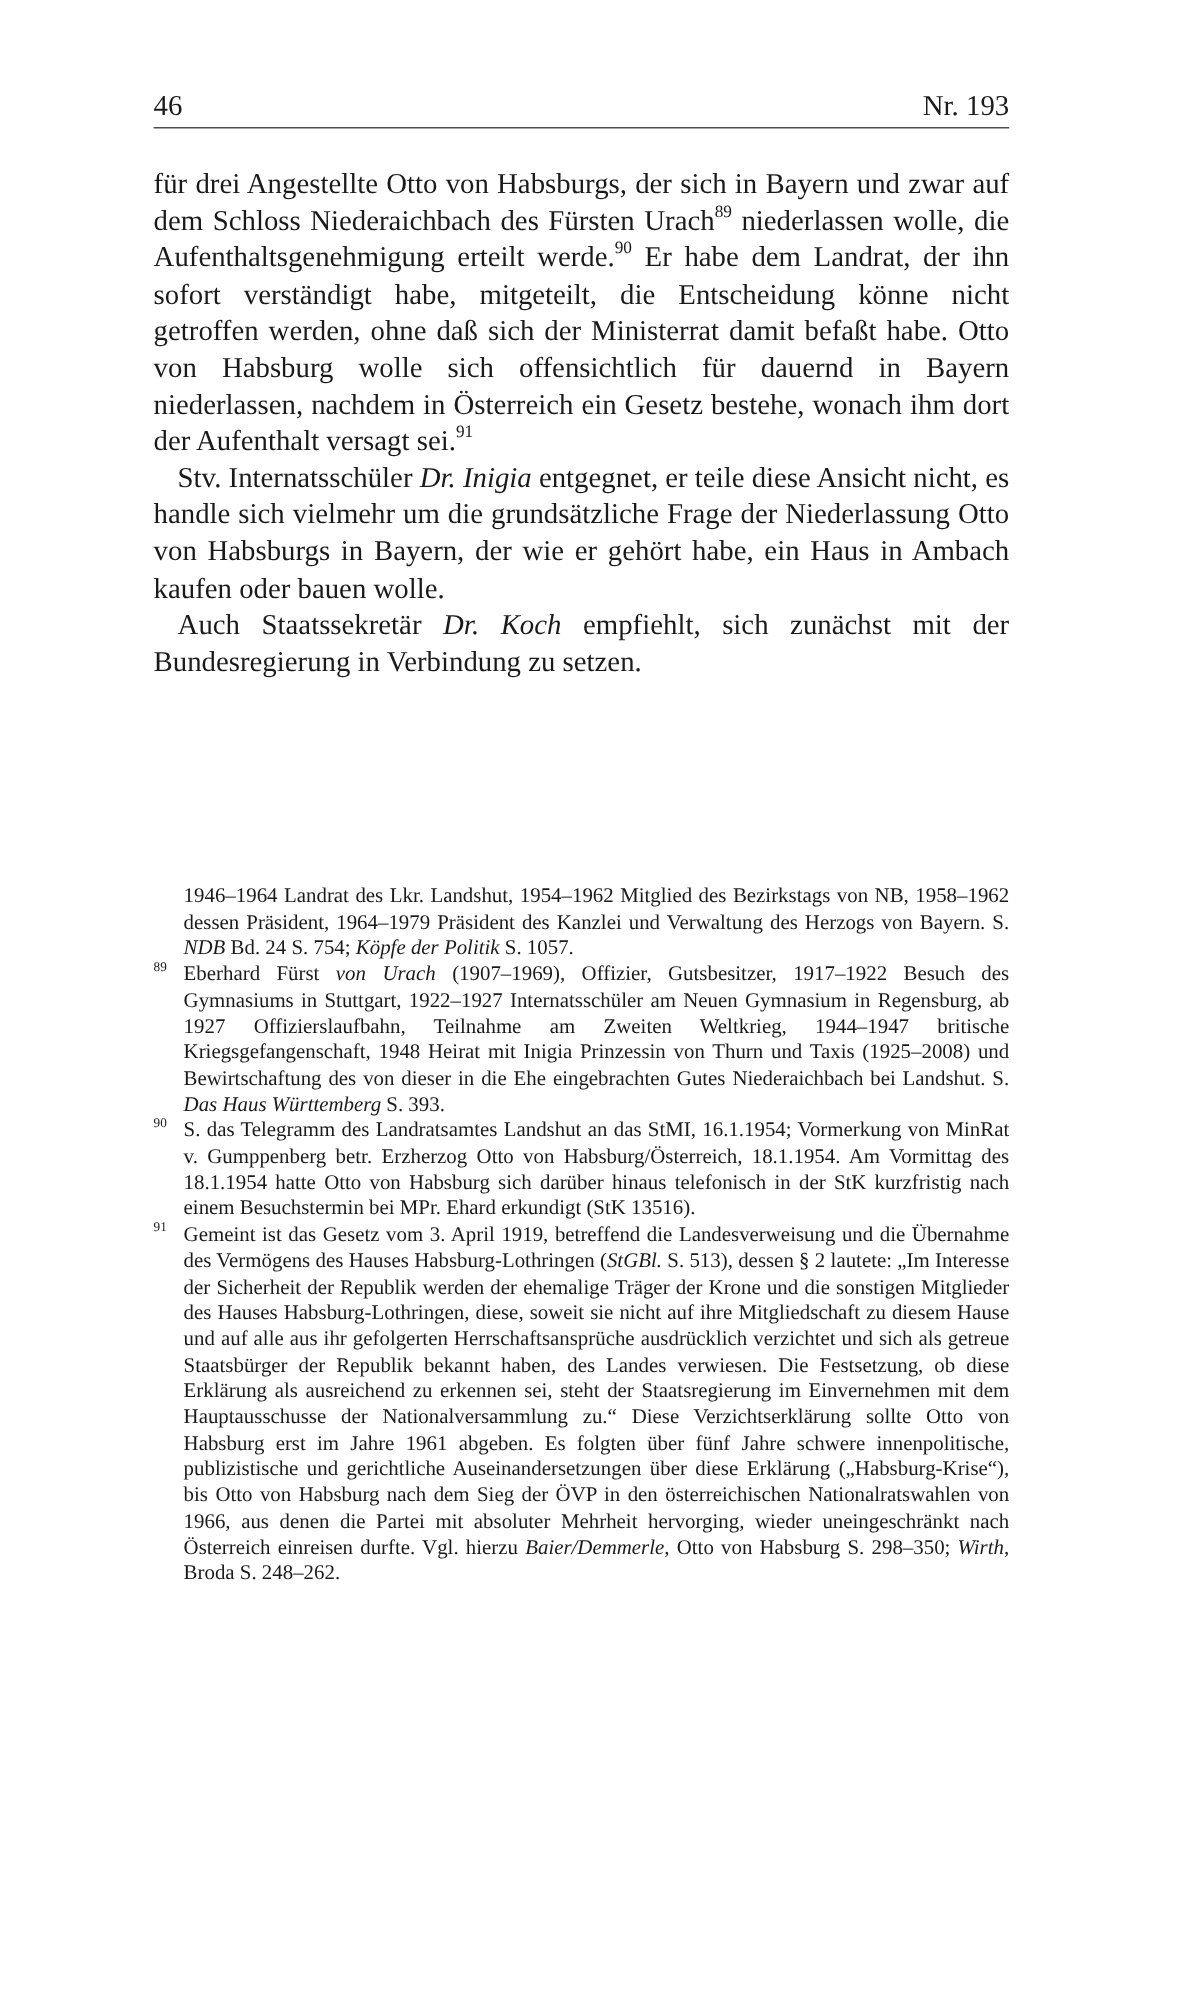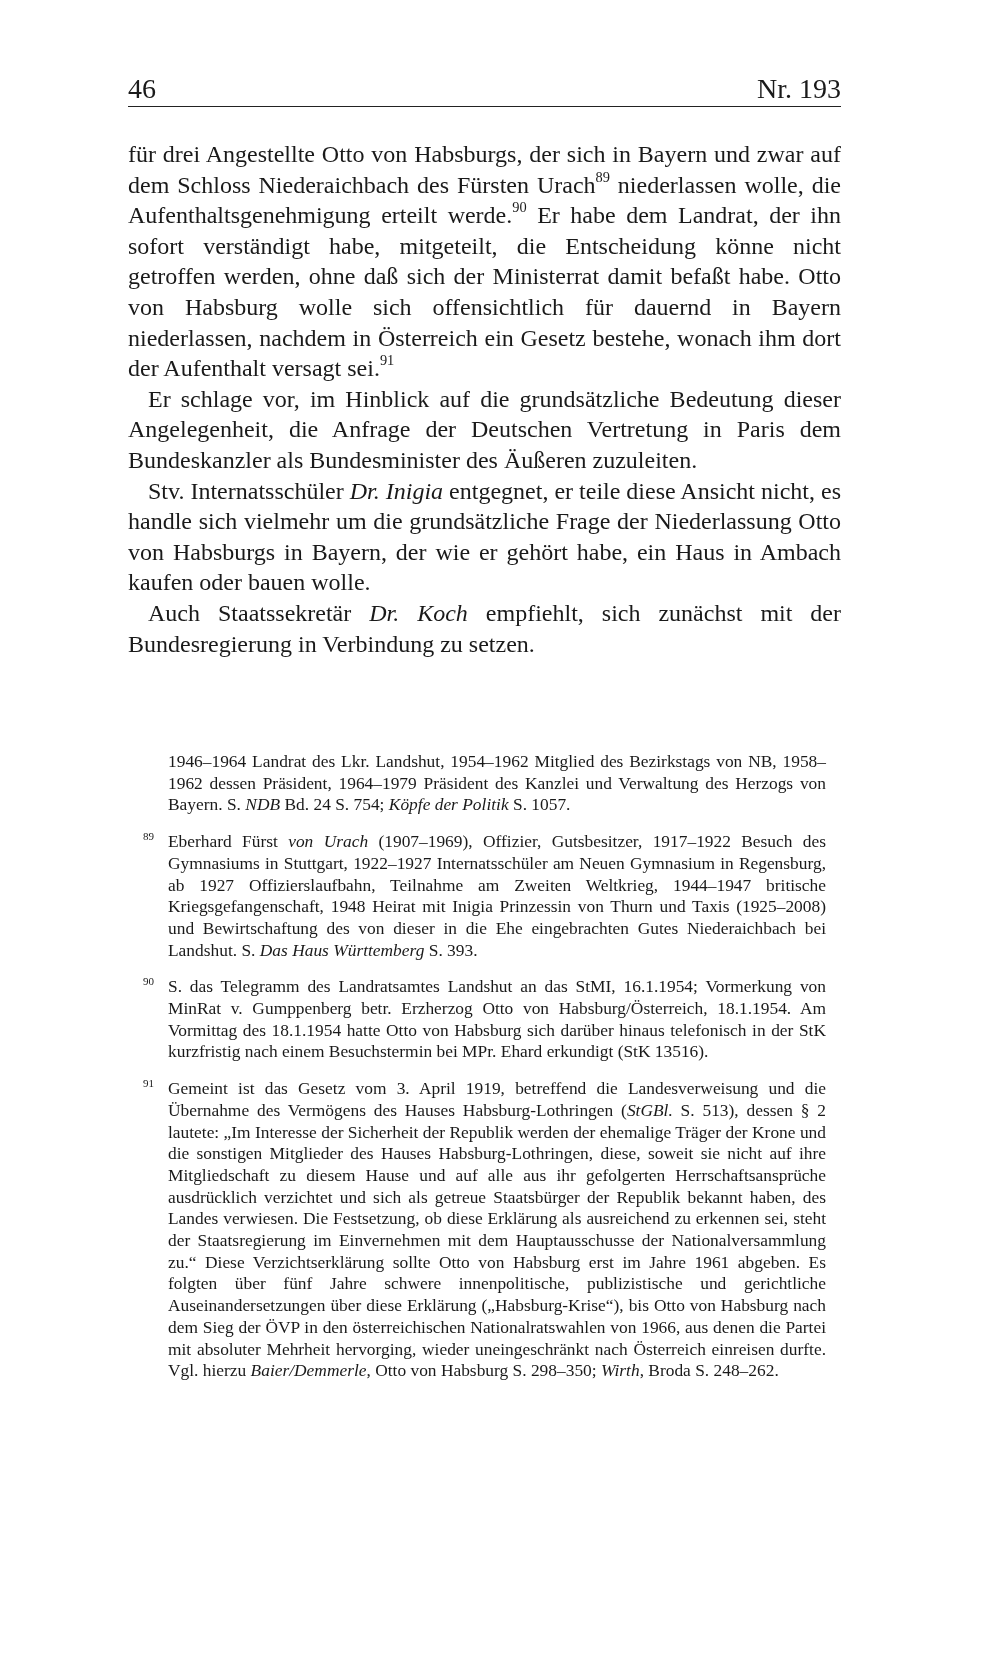--- a/index.html
+++ b/index.html
@@ -1,43 +1,42 @@
 <!DOCTYPE html>
 <html><head>
   <meta charset="utf-8">
   <style>
     html, body { margin: 0; padding: 0; background: #ffffff; }
     body { width: 1000px; height: 1666px; position: relative; overflow: hidden; color: #1a1a1a; font-family: "Liberation Serif", "DejaVu Serif", serif; }
     .header { position: absolute; left: 128px; top: 74px; width: 713px; height: 34px; }
-    .header span { position: absolute; top: 0; font-size: 28px; line-height: 30px; font-family: Liberation Serif, serif; }
+    .header span { position: absolute; top: 0; font-size: 24px; line-height: 30px; font-family: Liberation Serif, serif; }
     .h-left { left: 0; }
     .h-center { left: 0; right: 0; text-align: center; }
     .h-right { right: 0; }
     .rule { position: absolute; left: 128px; width: 713px; top: 106px; height: 0; border-top: 1.2px solid #222; }
     .body-text { position: absolute; left: 128px; top: 139px; width: 713px; font-size: 24px; line-height: 30.6px; text-align: justify; }
     .body-text p { margin: 0; text-indent: 0; }
     .body-text p.ind { text-indent: 20px; }
     .body-text sup, .fn sup { font-size: 0.6em; line-height: 0; vertical-align: 0.75em; }
     em { font-style: italic; }
     .footnotes { position: absolute; left: 128px; top: 736px; width: 713px; font-size: 17.4px; line-height: 21.7px; }
-    .fn { position: relative; padding-left: 25px; text-align: justify; margin: 15px; }
+    .fn { position: relative; padding-left: 25px; text-align: justify; margin: 0; }
     .fn .num { position: absolute; left: 0; top: -2px; font-size: 11px; line-height: 14px; }
   </style>
 </head>
 <body>
 
 <div class="header">
   <span class="h-left">46</span>
   <span class="h-right">Nr. 193</span>
 </div>
 <div class="rule"></div>
 
 <div class="body-text">
   <p><span>für drei Angestellte Otto von Habsburgs, der sich in Bayern und zwar auf dem Schloss Niederaichbach des Fürsten Urach</span><sup>89</sup><span> niederlassen wolle, die Aufenthaltsgenehmigung erteilt werde.</span><sup>90</sup><span> Er habe dem Landrat, der ihn sofort verständigt habe, mitgeteilt, die Entscheidung könne nicht getroffen werden, ohne daß sich der Ministerrat damit befaßt habe. Otto von Habsburg wolle sich offensichtlich für dauernd in Bayern niederlassen, nachdem in Österreich ein Gesetz bestehe, wonach ihm dort der Aufenthalt versagt sei.</span><sup>91</sup></p>
-  <p class="ind">Er schlage vor, im Hinblick auf die grundsätzliche Bedeutung dieser Angelegenheit, die Anfrage der Deutschen Vertretung in Paris dem Bundeskanzler als Bundesminister des Äußeren zuzuleiten.</p>
   <p class="ind"><span>Stv. Internatsschüler </span><em>Dr. Inigia</em><span> entgegnet, er teile diese Ansicht nicht, es handle sich vielmehr um die grundsätzliche Frage der Niederlassung Otto von Habsburgs in Bayern, der wie er gehört habe, ein Haus in Ambach kaufen oder bauen wolle.</span></p>
   <p class="ind"><span>Auch Staatssekretär </span><em>Dr. Koch</em><span> empfiehlt, sich zunächst mit der Bundesregierung in Verbindung zu setzen.</span></p>
 </div>
 
 <div class="footnotes">
   <p class="fn"><span>1946–1964 Landrat des Lkr. Landshut, 1954–1962 Mitglied des Bezirkstags von NB, 1958–1962 dessen Präsident, 1964–1979 Präsident des Kanzlei und Verwaltung des Herzogs von Bayern. S. </span><em>NDB</em><span> Bd. 24 S. 754; </span><em>Köpfe der Politik</em><span> S. 1057.</span></p>
   <p class="fn"><span class="num">89</span><span>Eberhard Fürst </span><em>von Urach</em><span> (1907–1969), Offizier, Gutsbesitzer, 1917–1922 Besuch des Gymnasiums in Stuttgart, 1922–1927 Internatsschüler am Neuen Gymnasium in Regensburg, ab 1927 Offizierslaufbahn, Teilnahme am Zweiten Weltkrieg, 1944–1947 britische Kriegsgefangenschaft, 1948 Heirat mit Inigia Prinzessin von Thurn und Taxis (1925–2008) und Bewirtschaftung des von dieser in die Ehe eingebrachten Gutes Niederaichbach bei Landshut. S. </span><em>Das Haus Württemberg</em><span> S. 393.</span></p>
   <p class="fn"><span class="num">90</span><span>S. das Telegramm des Landratsamtes Landshut an das StMI, 16.1.1954; Vormerkung von MinRat v. Gumppenberg betr. Erzherzog Otto von Habsburg/Österreich, 18.1.1954. Am Vormittag des 18.1.1954 hatte Otto von Habsburg sich darüber hinaus telefonisch in der StK kurzfristig nach einem Besuchstermin bei MPr. Ehard erkundigt (StK 13516).</span></p>
   <p class="fn"><span class="num">91</span><span>Gemeint ist das Gesetz vom 3. April 1919, betreffend die Landesverweisung und die Übernahme des Vermögens des Hauses Habsburg-Lothringen (</span><em>StGBl.</em><span> S. 513), dessen § 2 lautete: „Im Interesse der Sicherheit der Republik werden der ehemalige Träger der Krone und die sonstigen Mitglieder des Hauses Habsburg-Lothringen, diese, soweit sie nicht auf ihre Mitgliedschaft zu diesem Hause und auf alle aus ihr gefolgerten Herrschaftsansprüche ausdrücklich verzichtet und sich als getreue Staatsbürger der Republik bekannt haben, des Landes verwiesen. Die Festsetzung, ob diese Erklärung als ausreichend zu erkennen sei, steht der Staatsregierung im Einvernehmen mit dem Hauptausschusse der Nationalversammlung zu.“ Diese Verzichtserklärung sollte Otto von Habsburg erst im Jahre 1961 abgeben. Es folgten über fünf Jahre schwere innenpolitische, publizistische und gerichtliche Auseinandersetzungen über diese Erklärung („Habsburg-Krise“), bis Otto von Habsburg nach dem Sieg der ÖVP in den österreichischen Nationalratswahlen von 1966, aus denen die Partei mit absoluter Mehrheit hervorging, wieder uneingeschränkt nach Österreich einreisen durfte. Vgl. hierzu </span><em>Baier/Demmerle</em><span>, Otto von Habsburg S. 298–350; </span><em>Wirth</em><span>, Broda S. 248–262.</span></p>
 </div>

